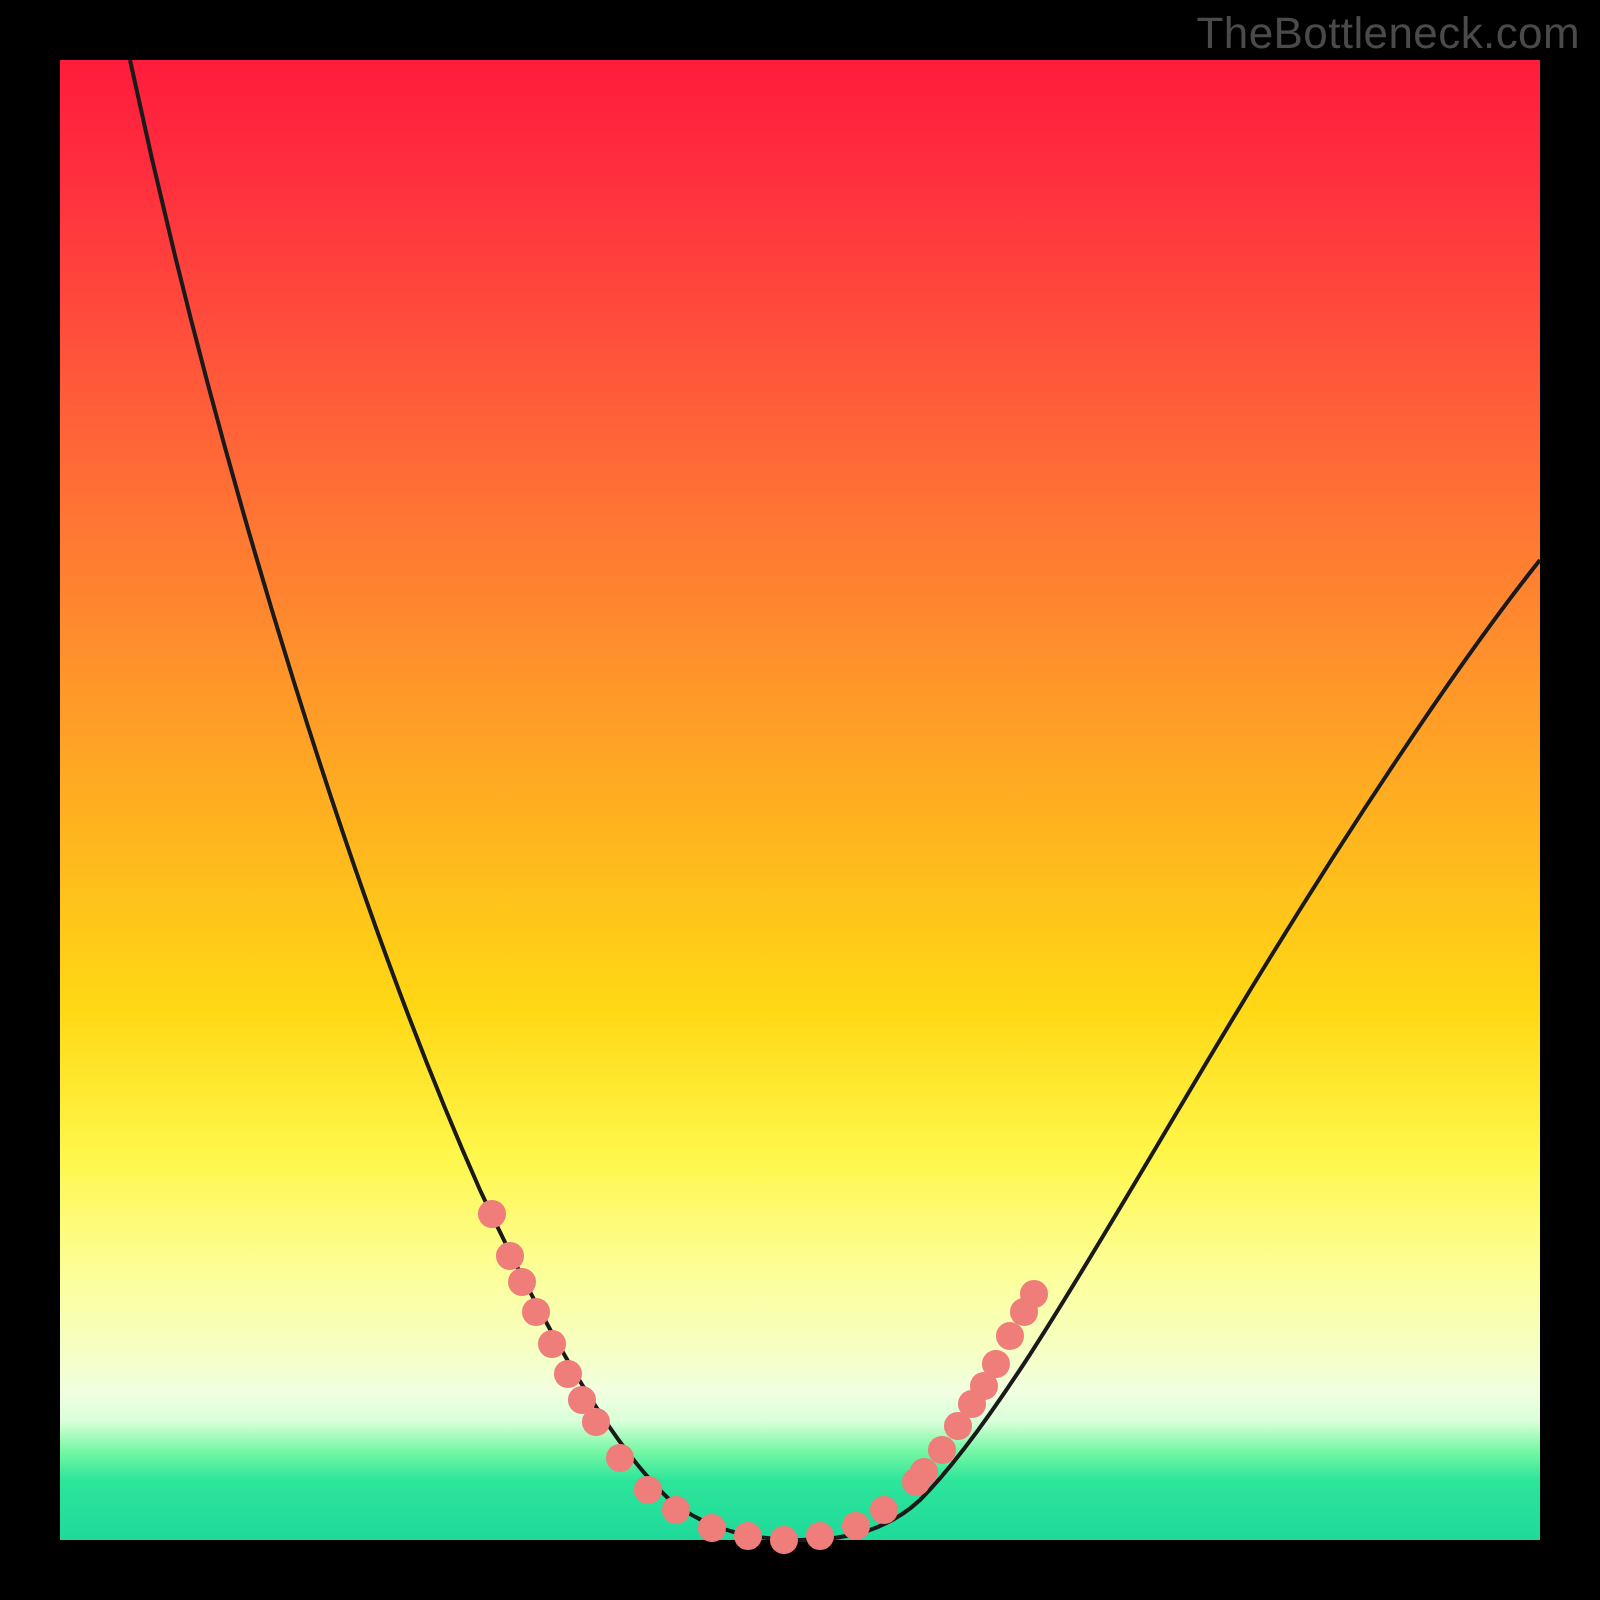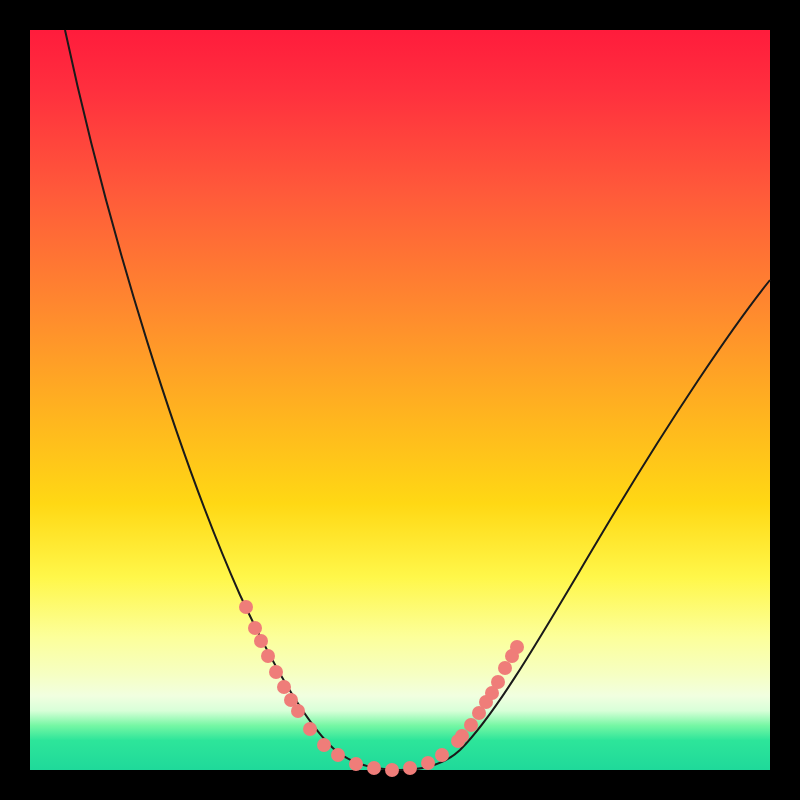--- a/index.html
+++ b/index.html
@@ -102,13 +102,14 @@
           <circle cx="449" cy="683" r="7" class="dot"></circle>
           <circle cx="456" cy="672" r="7" class="dot"></circle>
           <circle cx="462" cy="663" r="7" class="dot"></circle>
           <circle cx="468" cy="652" r="7" class="dot"></circle>
           <circle cx="475" cy="638" r="7" class="dot"></circle>
           <circle cx="482" cy="626" r="7" class="dot"></circle>
           <circle cx="487" cy="617" r="7" class="dot"></circle>
         </g>
     </svg>
   </div>
+  <div class="watermark">TheBottleneck.com</div>
 </div>
 
 </body></html>

